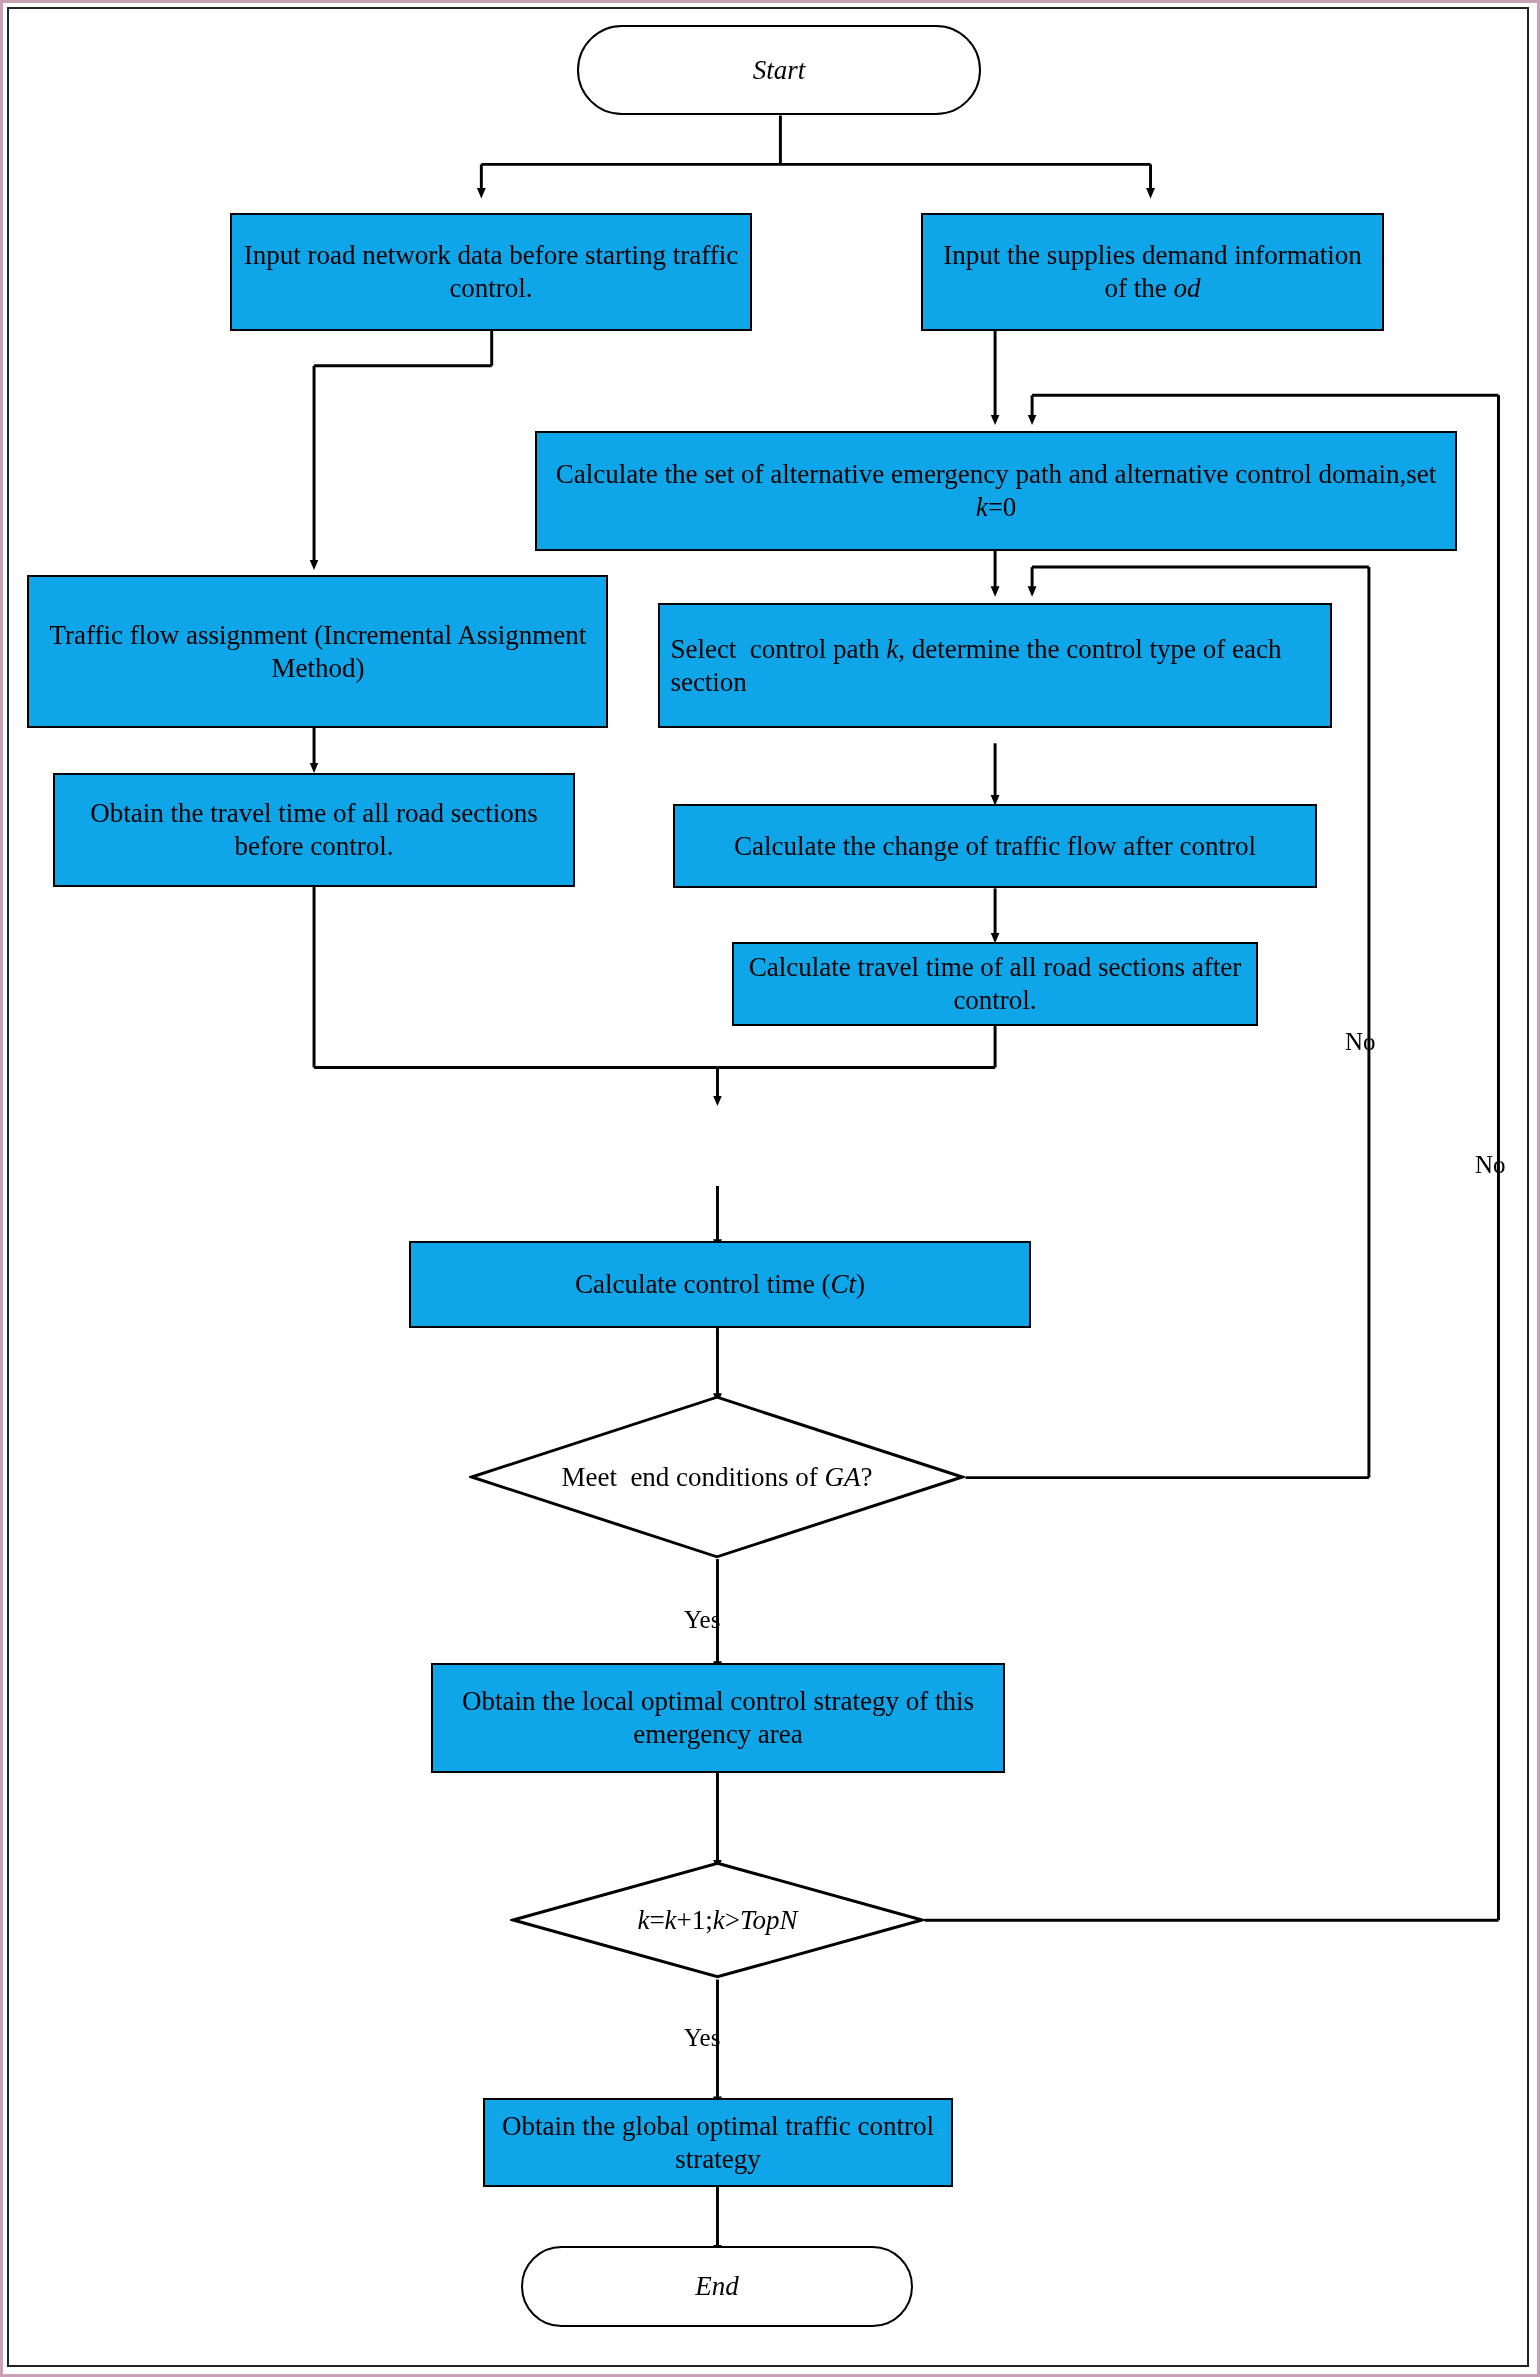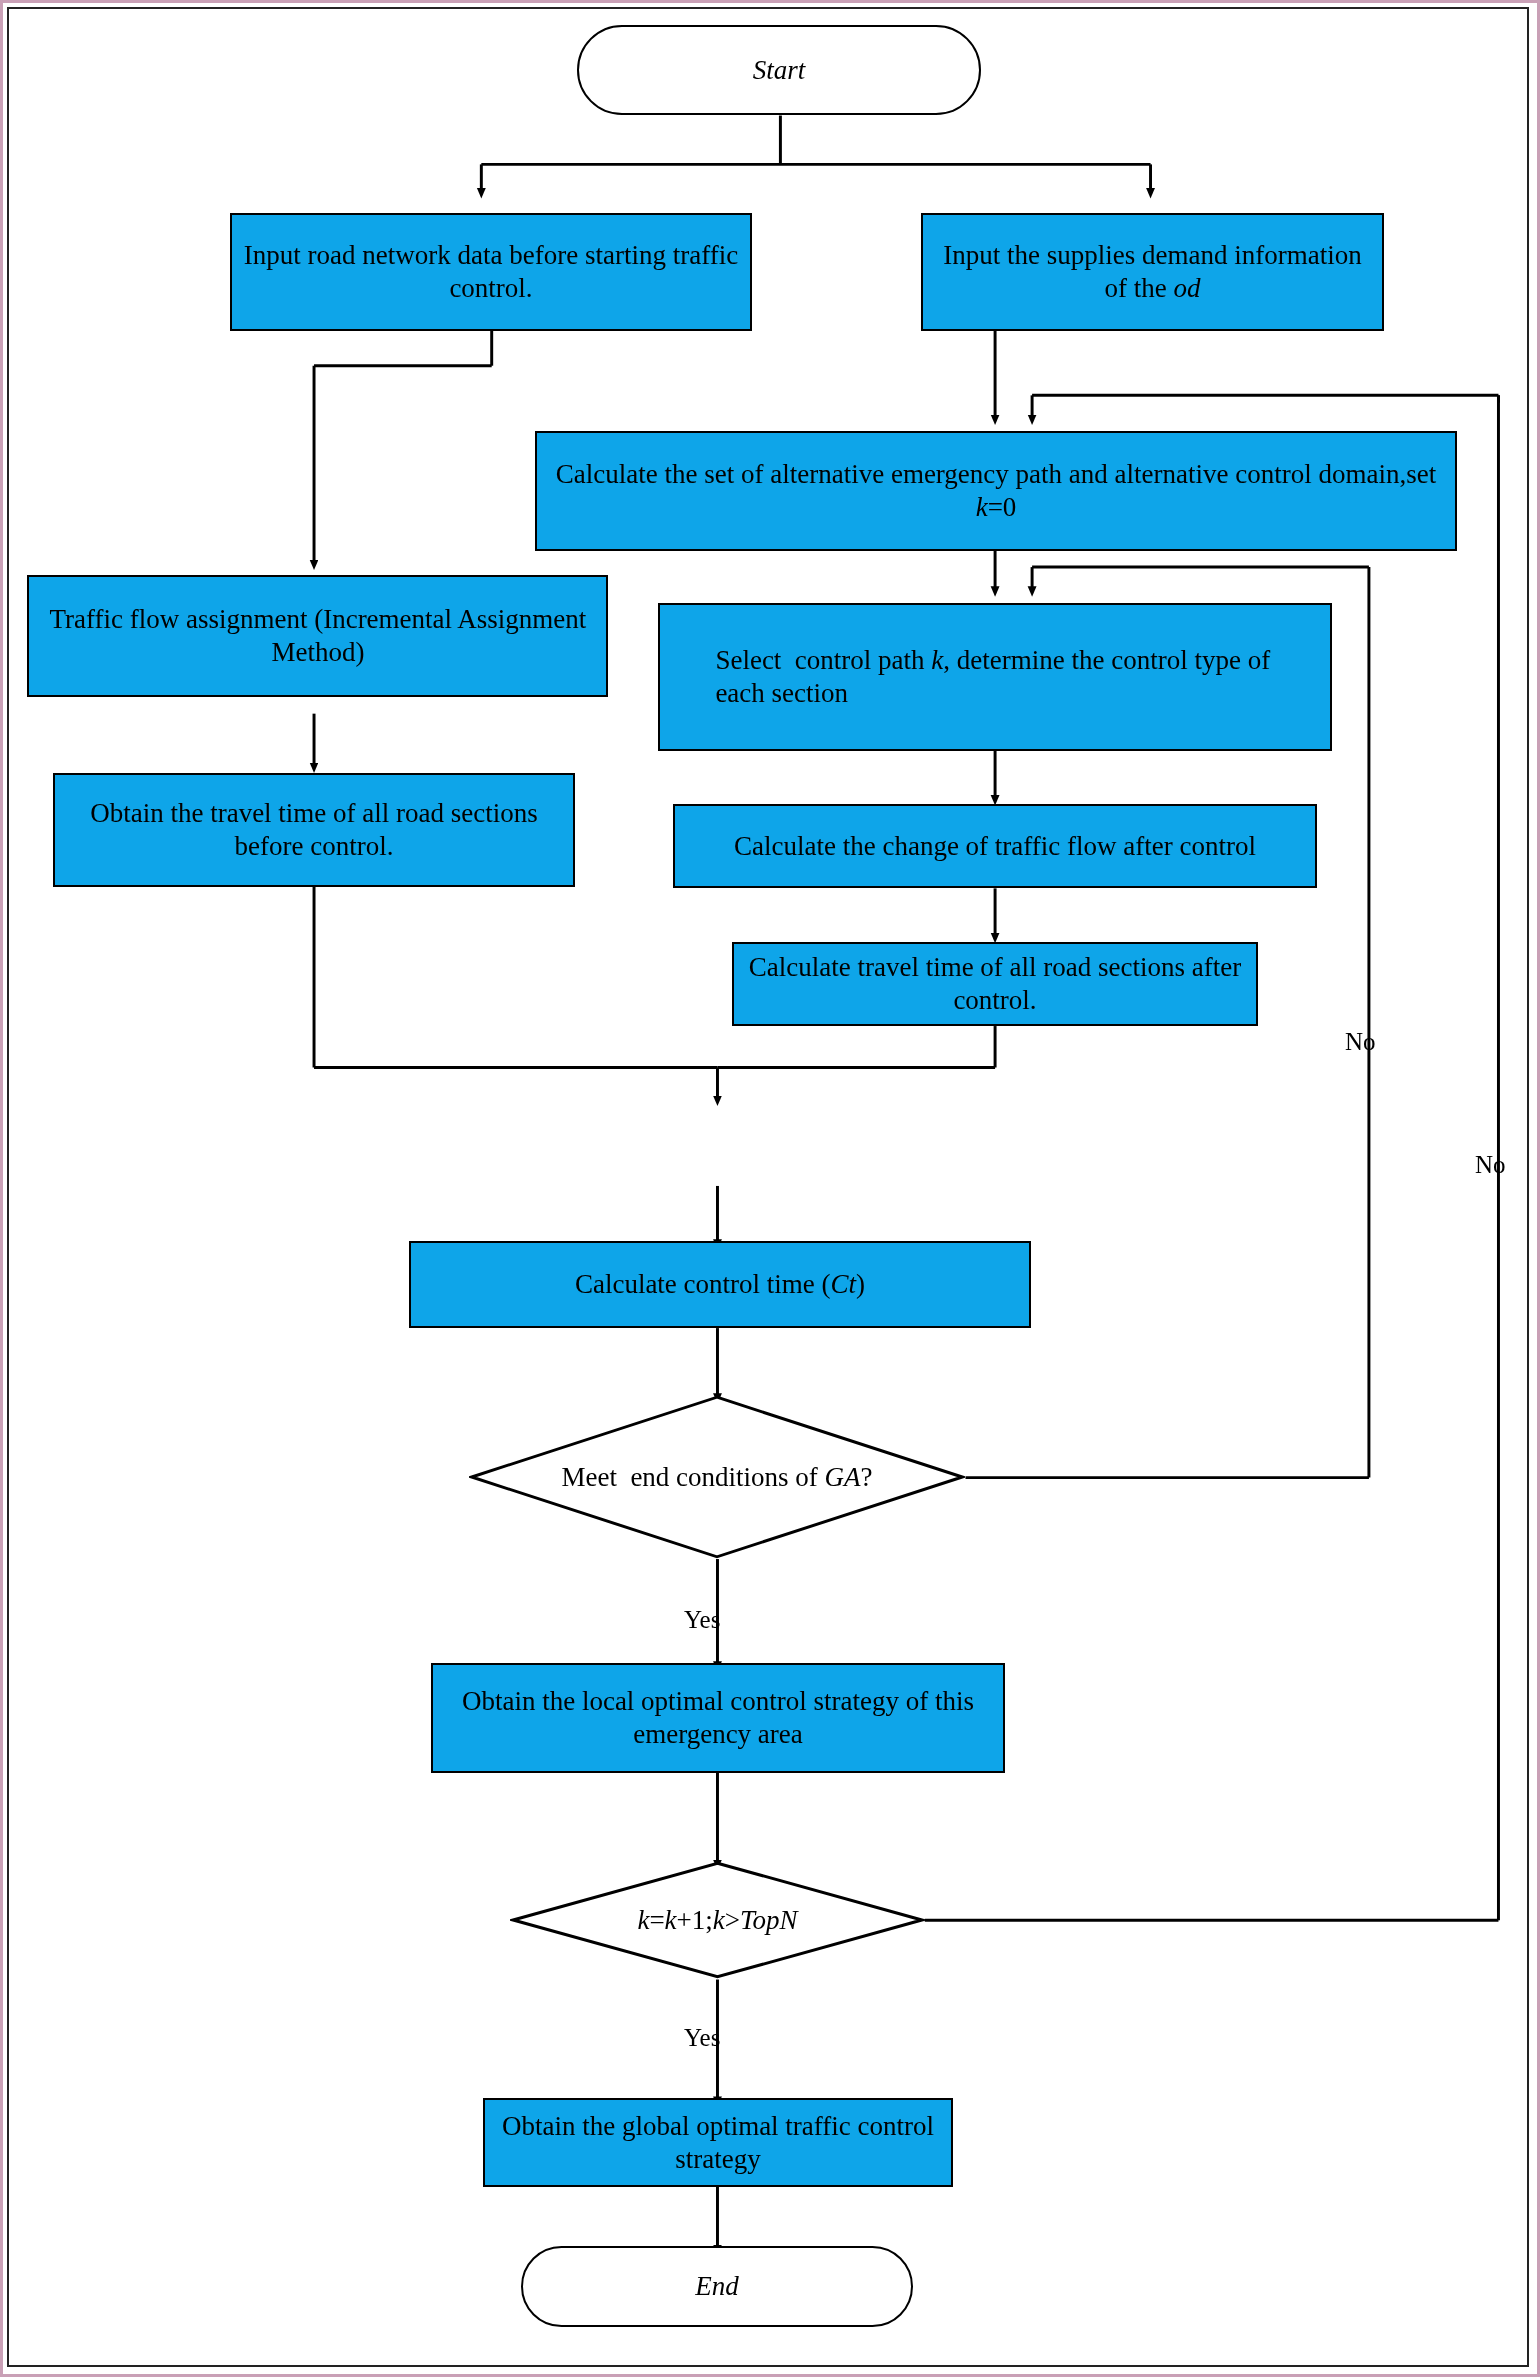--- a/index.html
+++ b/index.html
@@ -166,25 +166,25 @@
   </div>
 
   <div class="node box" style="left:918px; top:210px; width:463px; height:118px;">
     <span class="txt">Input the supplies demand information of the <span class="it">od</span></span>
   </div>
 
   <div class="node box" style="left:532px; top:428px; width:922px; height:120px;">
     <span class="txt">Calculate the set of alternative emergency path and alternative control domain,set <span class="it">k</span>=0</span>
   </div>
 
-  <div class="node box" style="left:24.4px; top:572px; width:581px; height:122px;">
+  <div class="node box" style="left:24.4px; top:572px; width:581px; height:153px;">
     <span class="txt">Traffic flow assignment (Incremental Assignment Method)</span>
   </div>
 
-  <div class="node box" style="left:655px; top:600px; width:674px; height:148px;padding-left:45px;">
+  <div class="node box" style="left:655px; top:600px; width:674px; height:125px;">
     <span class="txt" style="text-align:left;">Select &nbsp;control path <span class="it">k</span>, determine the control type of each section</span>
   </div>
 
   <div class="node box" style="left:50px; top:770px; width:522px; height:114px;">
     <span class="txt">Obtain the travel time of all road sections before control.</span>
   </div>
 
   <div class="node box" style="left:670px; top:801px; width:644px; height:84px;">
     <span class="txt">Calculate the change of traffic flow after control</span>
   </div>

